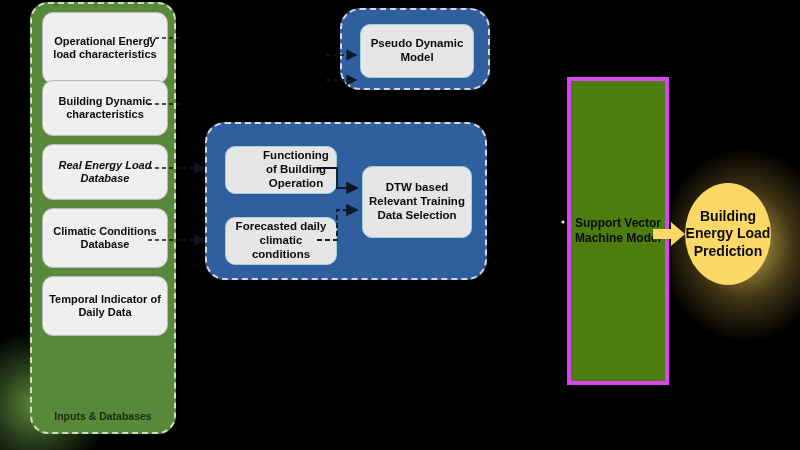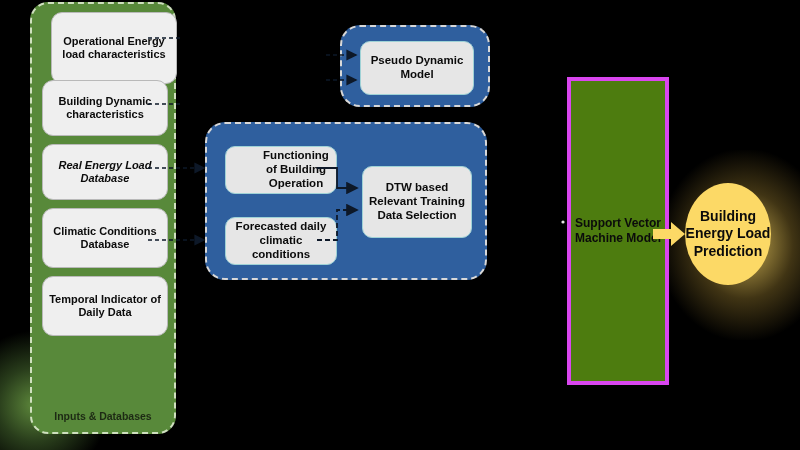--- a/index.html
+++ b/index.html
@@ -149,29 +149,29 @@
 </style>
 </head>
 <body>
 
 <div id="stage">
 
   <div class="glow-left"></div>
   <div class="glow-right"></div>
 
   <div class="green-panel">
-    <div class="in-box" style="top:8px;height:72px;margin-left:9px;">Operational Energy load characteristics</div>
+    <div class="in-box" style="top:8px;height:72px;">Operational Energy load characteristics</div>
     <div class="in-box" style="top:76px;height:56px;">Building Dynamic characteristics</div>
     <div class="in-box" style="top:140px;height:56px;font-style:italic;">Real Energy Load Database</div>
     <div class="in-box" style="top:204px;height:60px;">Climatic Conditions Database</div>
     <div class="in-box" style="top:272px;height:60px;">Temporal Indicator of Daily Data</div>
     <div class="panel-caption">Inputs &amp; Databases</div>
   </div>
 
-  <div class="blue-panel" style="left:340px;top:25px;width:150px;height:82px;">
+  <div class="blue-panel" style="left:340px;top:8px;width:150px;height:82px;">
     <div class="proc-box" style="left:18px;top:14px;width:114px;height:54px;">Pseudo Dynamic Model</div>
   </div>
 
   <div class="blue-panel" style="left:205px;top:122px;width:282px;height:158px;">
     <div class="proc-box" style="left:18px;top:22px;width:112px;height:48px;padding-left:34px;">Functioning of Building Operation</div>
     <div class="proc-box" style="left:18px;top:93px;width:112px;height:48px;">Forecasted daily climatic conditions</div>
     <div class="proc-box" style="left:155px;top:42px;width:110px;height:72px;">DTW based Relevant Training Data Selection</div>
   </div>
 
   <div class="svm-bar">Support Vector Machine Model</div>

